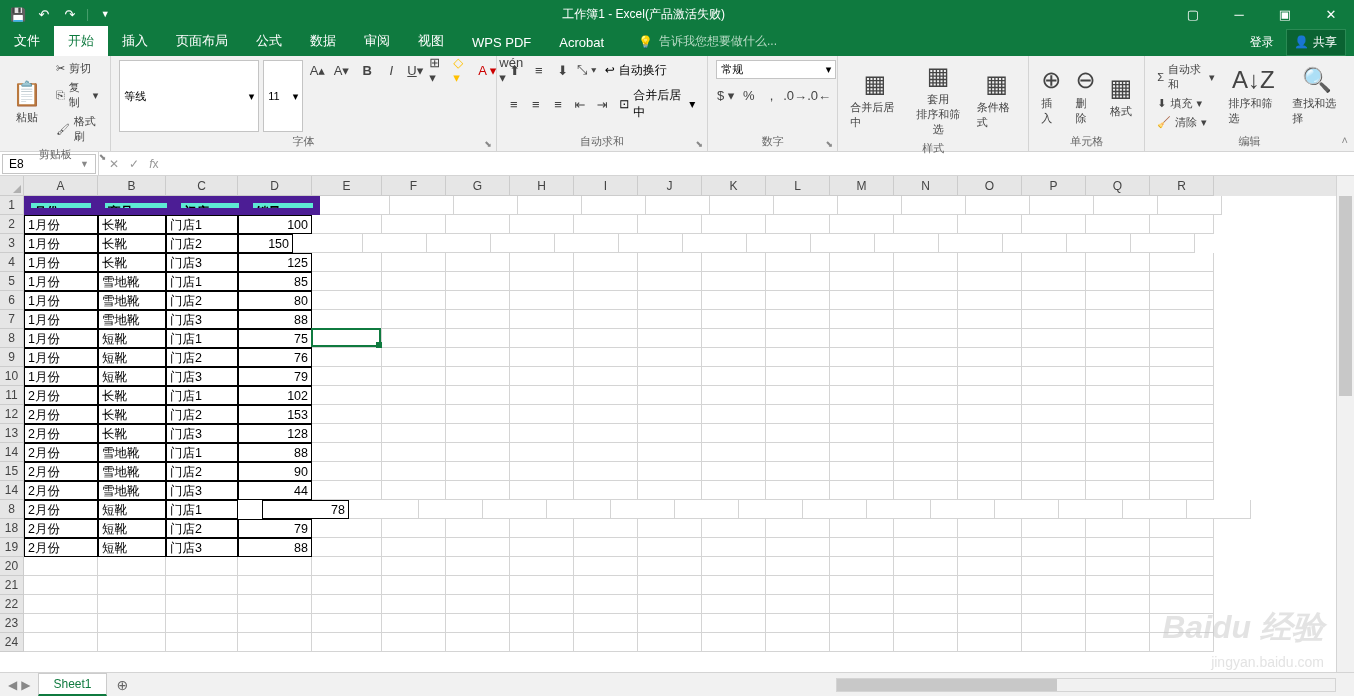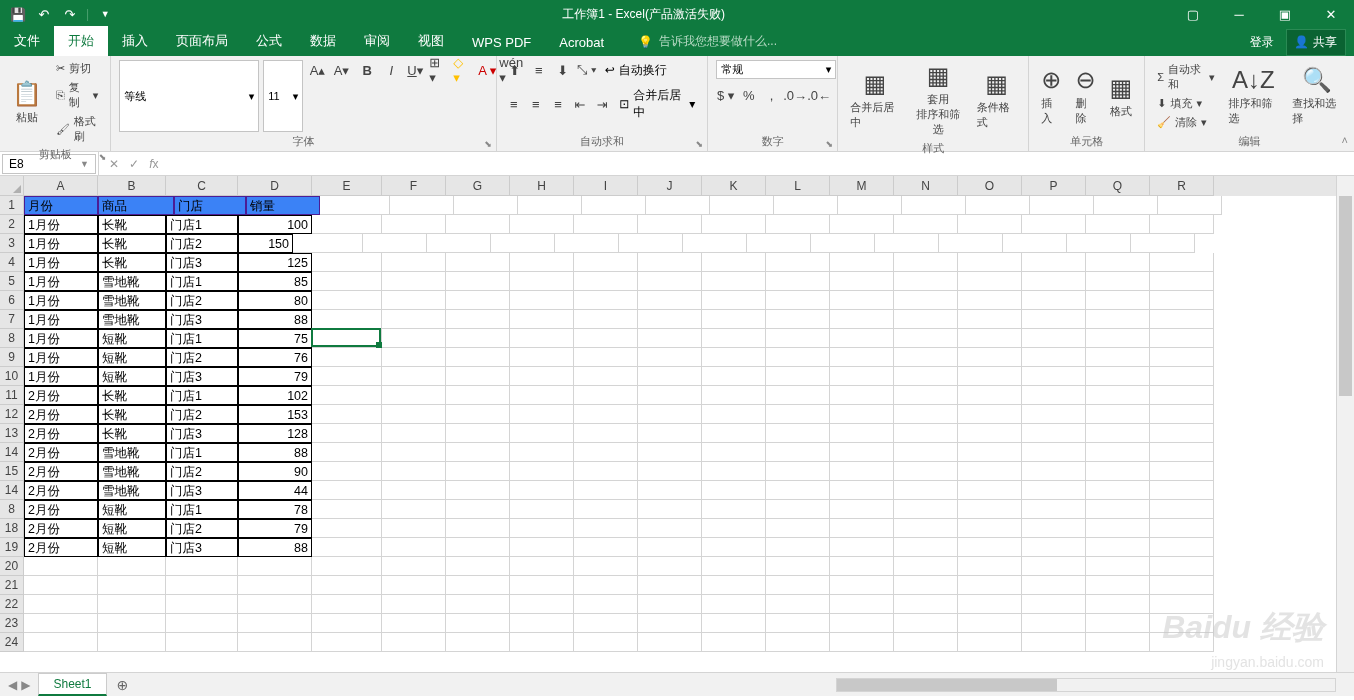--- a/index.html
+++ b/index.html
@@ -48,21 +48,21 @@
 .grid-area { display: flex; height: 496px; position: relative; }
 .corner { width: 24px; height: 20px; background: #e6e6e6; border-right: 1px solid #ccc; border-bottom: 1px solid #ccc; position: absolute; top: 0; left: 0; }
 .corner::after { content: ""; position: absolute; right: 2px; bottom: 2px; border-left: 8px solid transparent; border-bottom: 8px solid #b0b0b0; }
 .col-headers { position: absolute; top: 0; left: 24px; right: 18px; height: 20px; display: flex; background: #e6e6e6; }
 .col-h { border-right: 1px solid #ccc; border-bottom: 1px solid #ccc; text-align: center; font-size: 12px; color: #444; line-height: 20px; flex-shrink: 0; }
 .row-headers { position: absolute; top: 20px; left: 0; width: 24px; background: #e6e6e6; }
 .row-h { height: 19px; border-right: 1px solid #ccc; border-bottom: 1px solid #ccc; text-align: center; font-size: 12px; color: #444; line-height: 18px; }
 .cells { position: absolute; top: 20px; left: 24px; right: 18px; bottom: 0; }
 .cell-row { display: flex; height: 19px; }
 .cell { border-right: 1px solid #d4d4d4; border-bottom: 1px solid #d4d4d4; font-size: 12.5px; padding: 0 3px; line-height: 18px; white-space: nowrap; overflow: hidden; flex-shrink: 0; }
-.cell.hdr { background: #3b82f6; border: 1px solid #4c1d95; font-weight: normal; }
+.cell.hdr { background: #5eead4; border: 7px solid #4c1d95; font-weight: bold; }
 .cell.data { border: 1px solid #000; background: #fff; }
 .cell.num { text-align: right; }
 .active-cell { position: absolute; border: 2px solid #0f7a3f; pointer-events: none; }
 .active-cell::after { content: ""; position: absolute; right: -3px; bottom: -3px; width: 6px; height: 6px; background: #0f7a3f; }
 .vscroll { position: absolute; right: 0; top: 0; width: 18px; bottom: 0; background: #f1f1f1; border-left: 1px solid #d4d4d4; }
 .vscroll-thumb { position: absolute; top: 20px; left: 2px; right: 2px; height: 200px; background: #c8c8c8; }
 
 
 .sheet-bar { height: 24px; display: flex; align-items: center; background: #f1f1f1; border-top: 1px solid #d4d4d4; font-size: 12px; }
 .sheet-nav { display: flex; padding: 0 8px; gap: 4px; color: #888; }
@@ -640,21 +640,21 @@
         <div class="cell" style="width: 64px;"></div>
         <div class="cell" style="width: 64px;"></div>
         <div class="cell" style="width: 64px;"></div>
         <div class="cell" style="width: 64px;"></div>
         <div class="cell" style="width: 64px;"></div>
       </div>
       <div class="cell-row">
         <div class="cell data" style="width: 74px;">2月份</div>
         <div class="cell data" style="width: 68px;">短靴</div>
         <div class="cell data" style="width: 72px;">门店1</div>
-        <div class="cell data num" style="width: 74px;">78</div>
+        <div class="cell data num" style="width: 87px; margin-left: 24px;">78</div>
         <div class="cell" style="width: 70px;"></div>
         <div class="cell" style="width: 64px;"></div>
         <div class="cell" style="width: 64px;"></div>
         <div class="cell" style="width: 64px;"></div>
         <div class="cell" style="width: 64px;"></div>
         <div class="cell" style="width: 64px;"></div>
         <div class="cell" style="width: 64px;"></div>
         <div class="cell" style="width: 64px;"></div>
         <div class="cell" style="width: 64px;"></div>
         <div class="cell" style="width: 64px;"></div>

